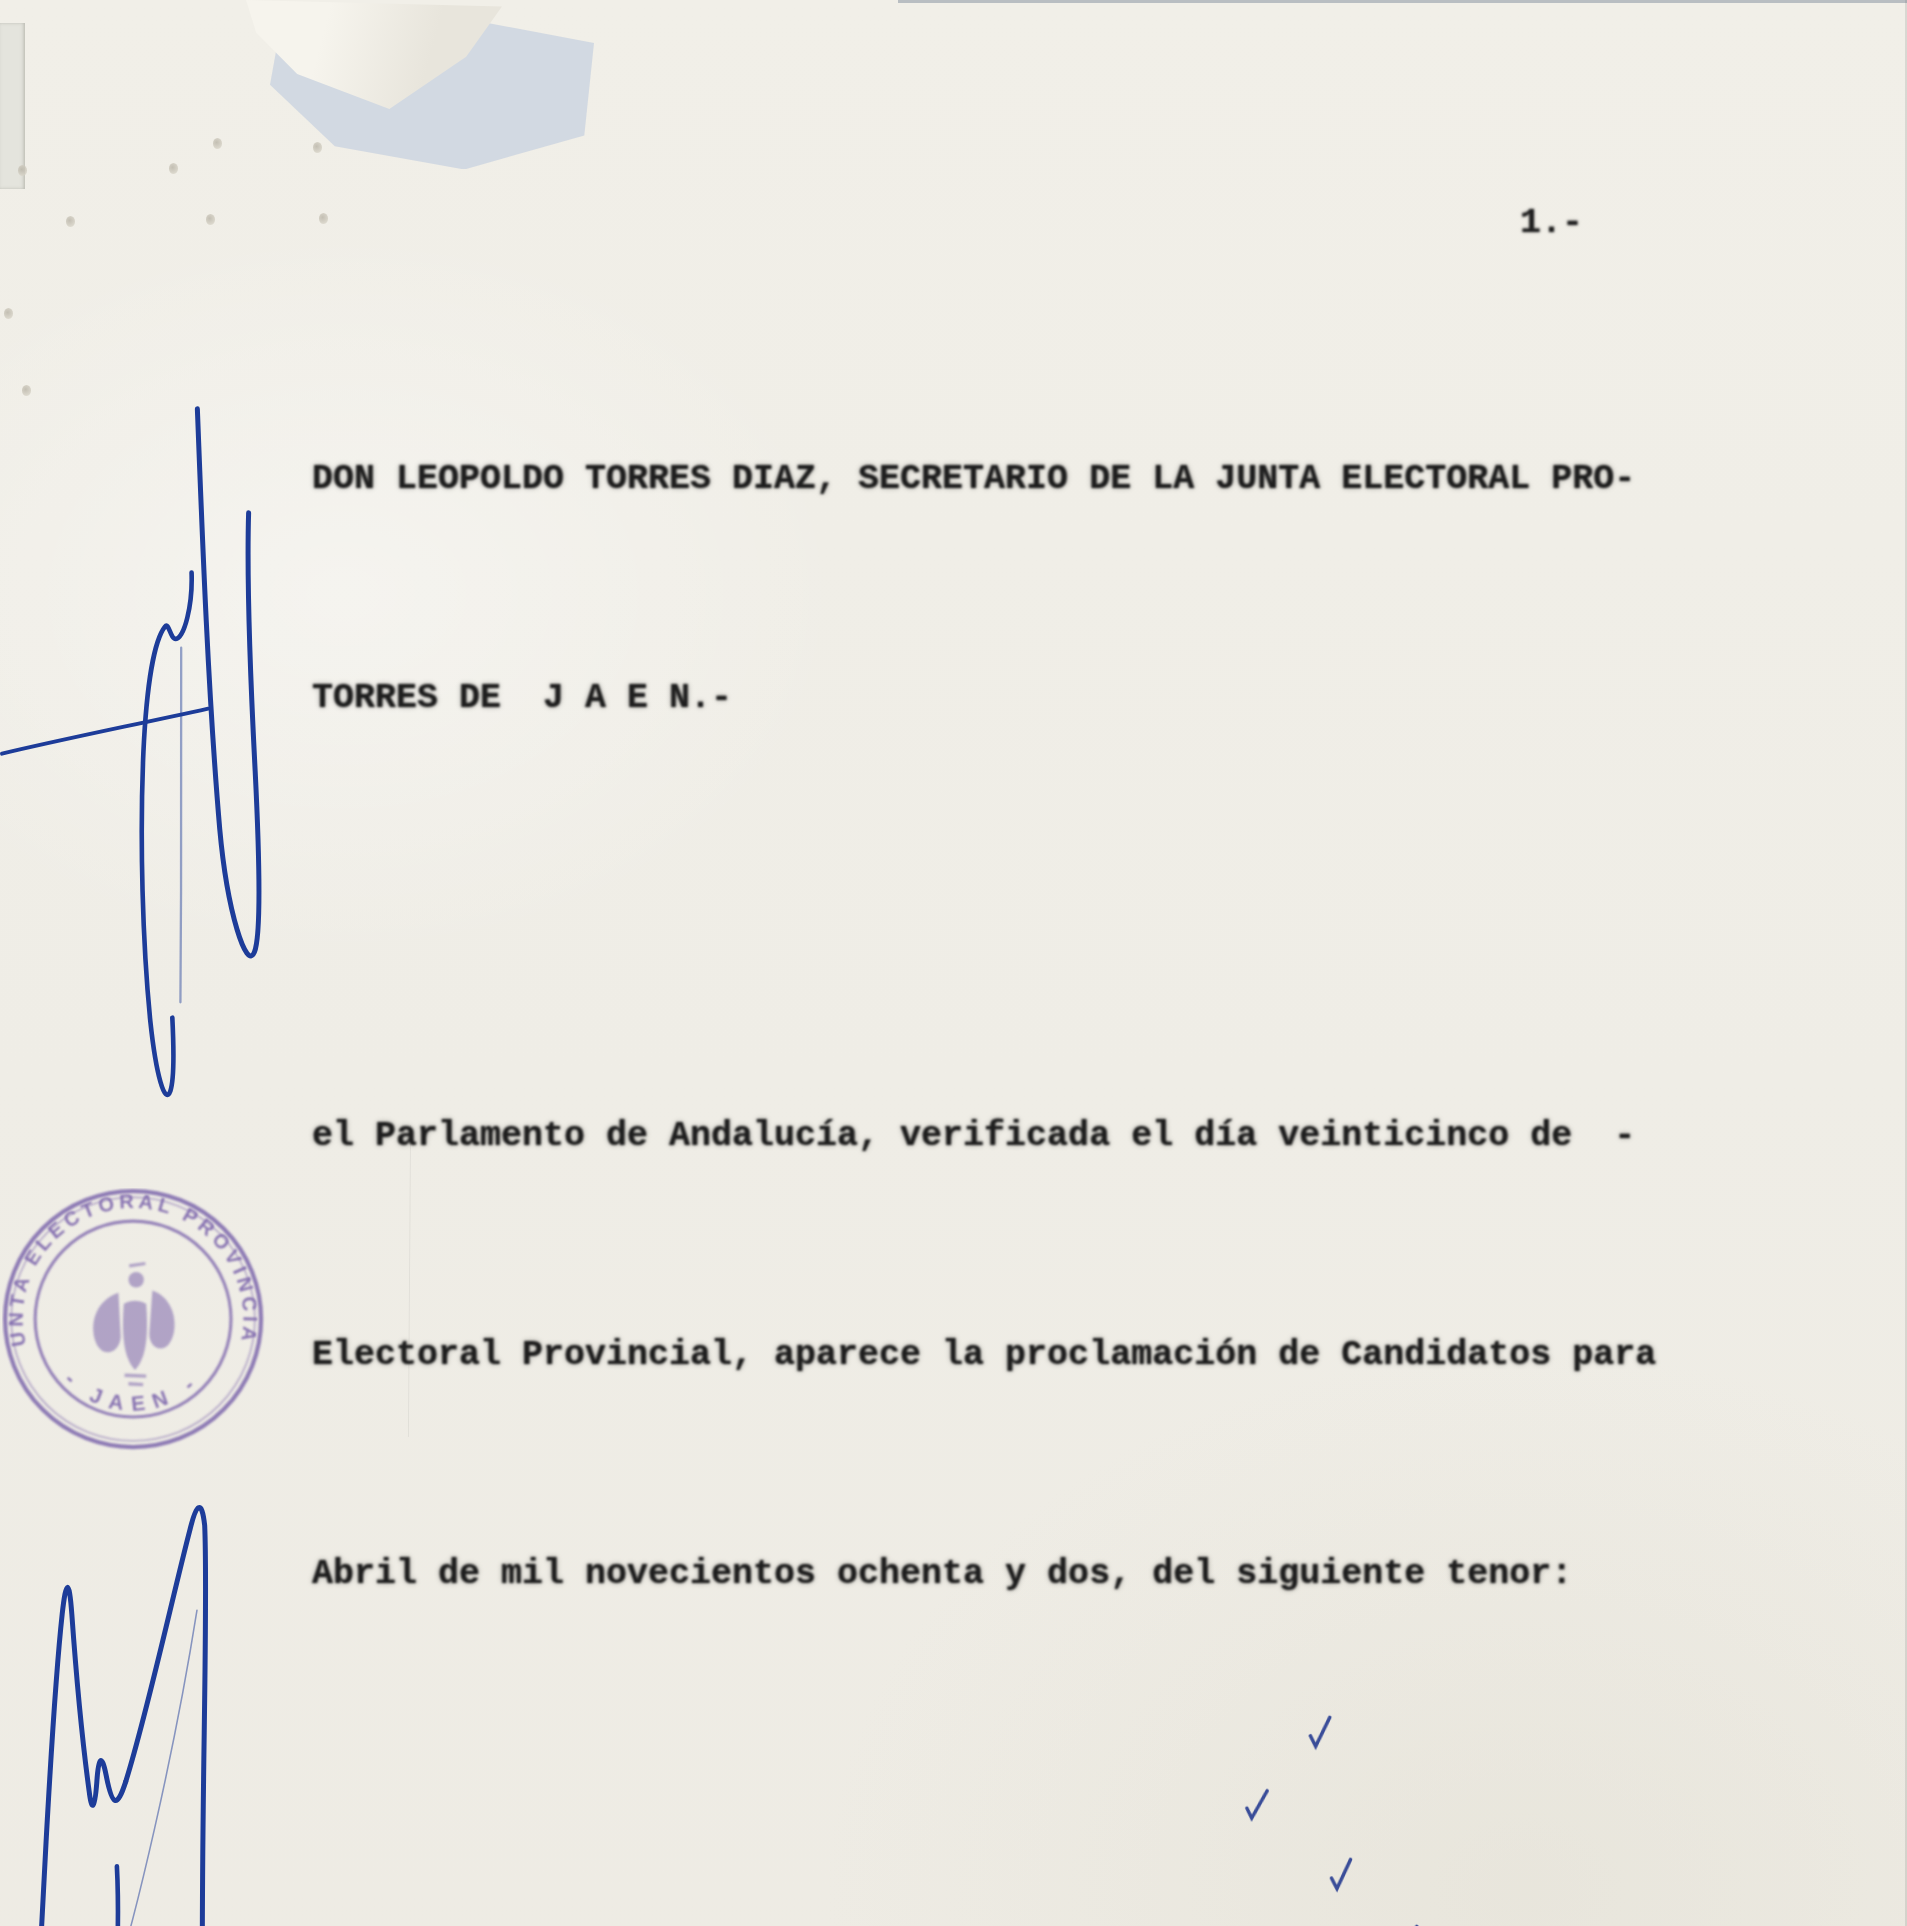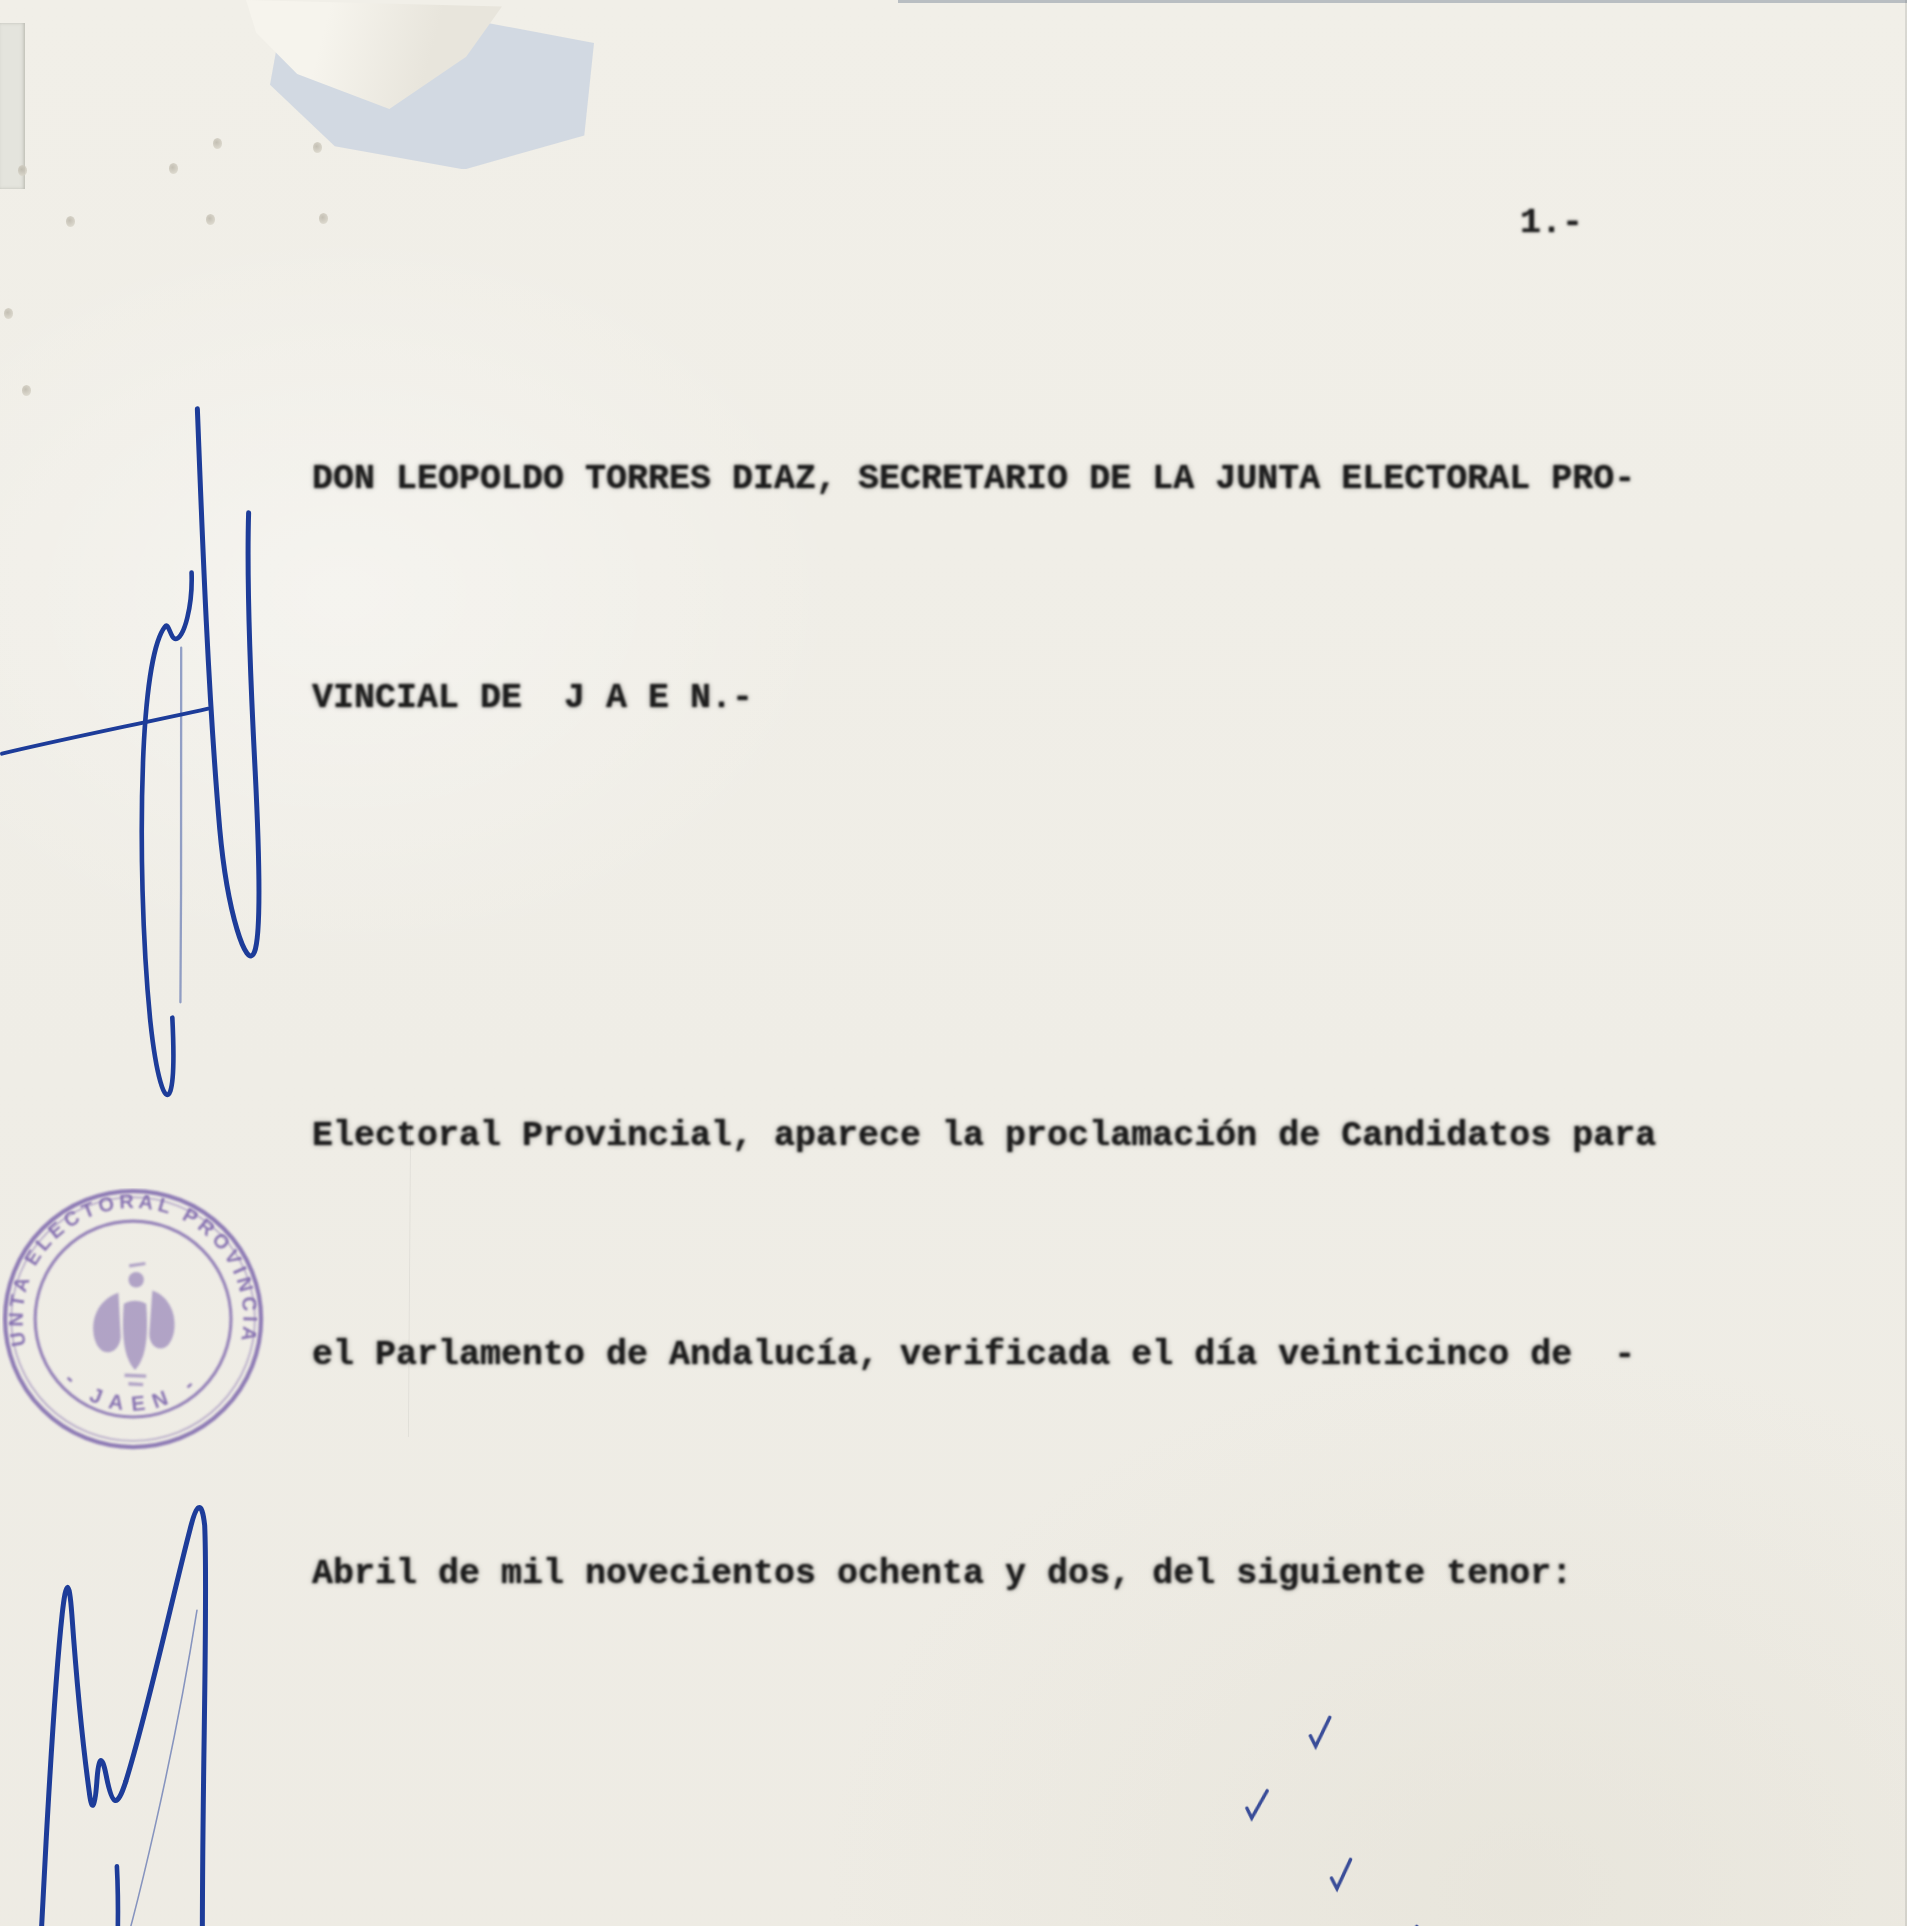--- a/index.html
+++ b/index.html
@@ -69,24 +69,24 @@
   <div class="hole" style="left:319px;top:213px;"></div>
   <div class="hole" style="left:3.9px;top:308px;"></div>
   <div class="hole" style="left:21.6px;top:385px;"></div>
 
   <div class="crease"></div>
 
   <div class="pageno">1.-</div>
 
   <div class="typed">
     <div class="tline">DON LEOPOLDO TORRES DIAZ, SECRETARIO DE LA JUNTA ELECTORAL PRO-</div>
-    <div class="tline">VINCIAL DE  J A E N.-</div>
+    <div class="tline">TORRES DE  J A E N.-</div>
     <div class="tline"></div>
+    <div class="tline">el Parlamento de Andalucía, verificada el día veinticinco de  -</div>
     <div class="tline">Electoral Provincial, aparece la proclamación de Candidatos para</div>
-    <div class="tline">el Parlamento de Andalucía, verificada el día veinticinco de  -</div>
     <div class="tline">Abril de mil novecientos ochenta y dos, del siguiente tenor:</div>
     
     
     
     
     
     
     
     
     

